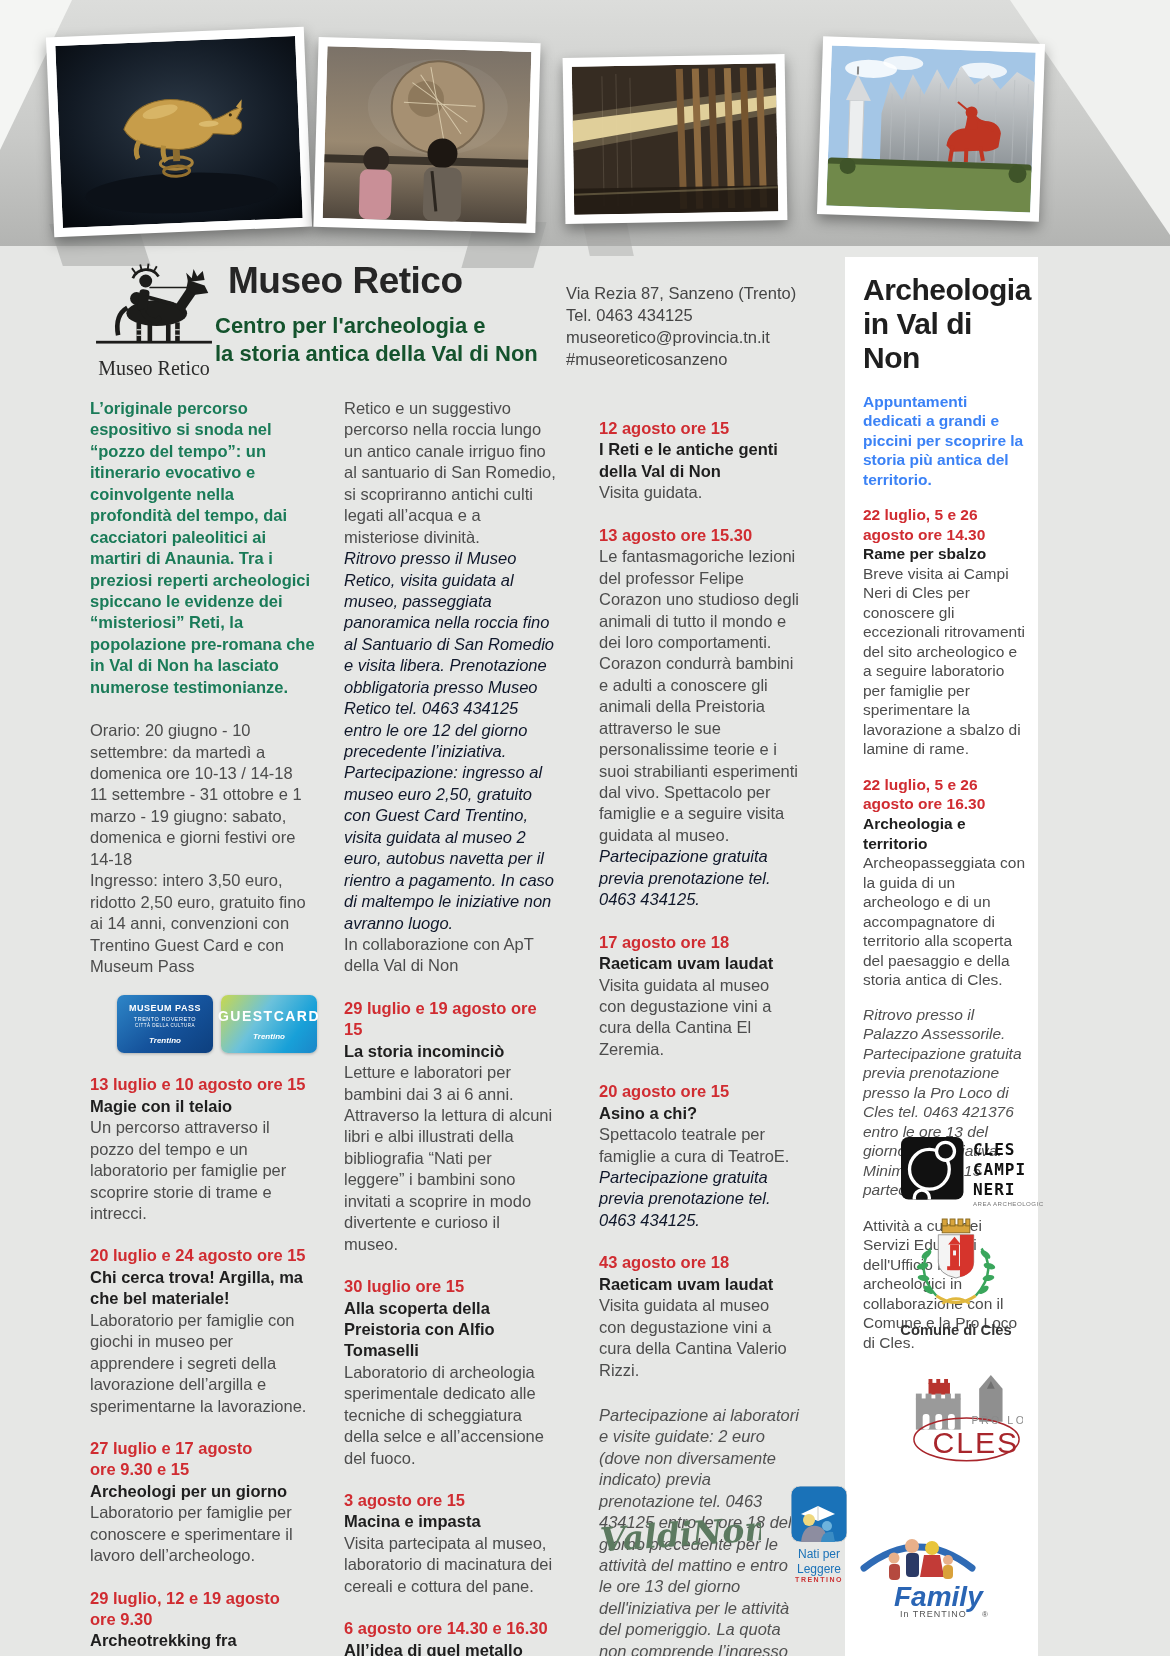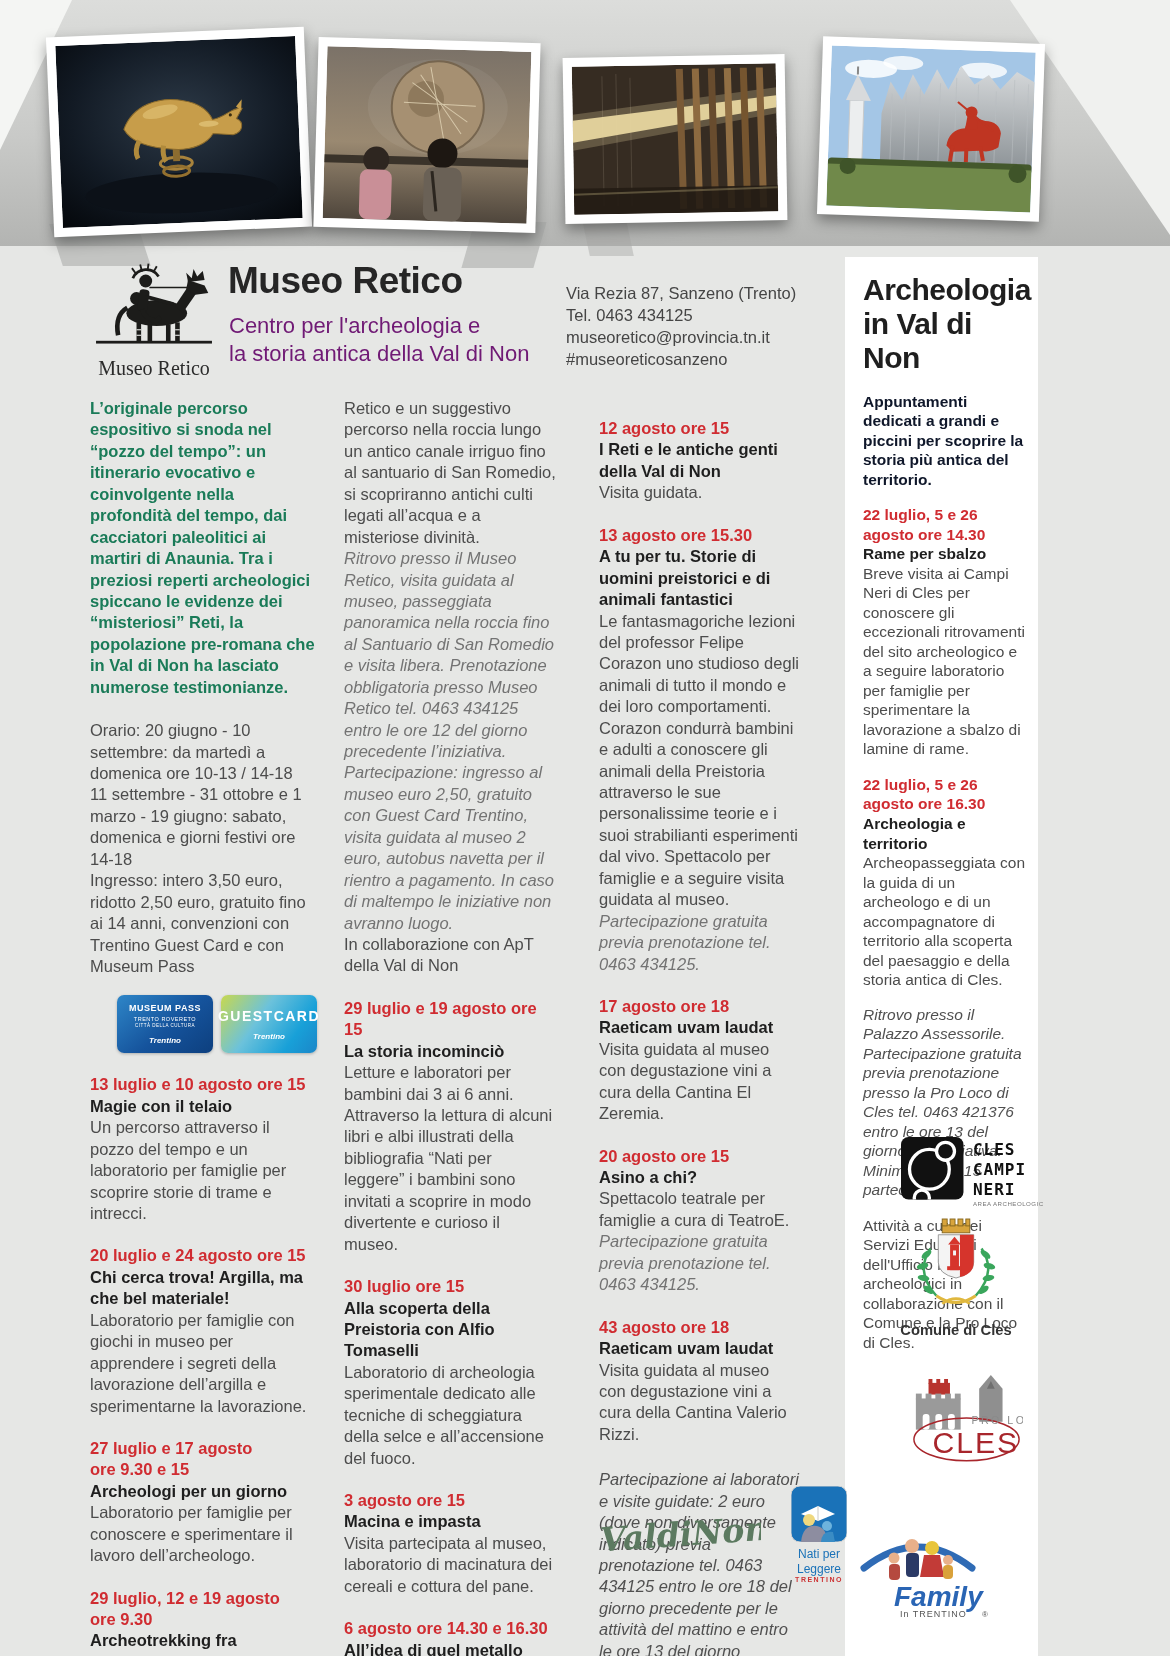--- a/index.html
+++ b/index.html
@@ -23,21 +23,21 @@
   .photo svg{display:block;}
   .p1{left:50px;top:32px;transform:rotate(-2.4deg);}
   .p2{left:316px;top:40px;transform:rotate(1.6deg);}
   .p3{left:564px;top:56px;transform:rotate(-1deg);}
   .p4{left:820px;top:40px;transform:rotate(2deg);}
   
   .brand{position:absolute;left:84px;top:256px;width:140px;text-align:center;z-index:4;}
   .brand-caption{font-family:"Liberation Serif",serif;font-size:20px;color:#2b2b2b;margin-top:1px;}
   .main-title{position:absolute;left:228px;top:260px;font-size:37px;font-weight:bold;
         color:#262626;letter-spacing:-.5px;z-index:4;}
-  .subtitle{position:absolute;left:229px;top:312px;font-size:22px;color:#701a75;line-height:1.27;z-index:4;}
+  .subtitle{position:absolute;left:215px;top:312px;font-size:22px;color:#14532d;line-height:1.27;z-index:4;font-weight:bold;}
   .contact{position:absolute;left:566px;top:282px;font-size:16.5px;color:#454545;line-height:1.34;z-index:4;}
   .pre{white-space:pre-line;}
   
   .col{position:absolute;font-size:16.5px;line-height:1.3;color:#4c4c4c;z-index:4;}
   .col1{left:90px;top:398px;width:227px;}
   .col2{left:344px;top:398px;width:212px;}
   .col3{left:599px;top:398px;width:201px;}
   .green-intro{font-weight:bold;color:#1a7b58;margin-bottom:22px;}
   .hours{margin-bottom:18px;}
   .cards{display:flex;gap:8px;margin:6px 0 8px 0;padding-left:27px;}
@@ -46,28 +46,28 @@
   .mp{background:linear-gradient(140deg,#2e86c8 0%,#15539c 55%,#0d3f7e 100%);}
   .gc{background:linear-gradient(125deg,#c8d84e 0%,#6cc2db 40%,#18a0d8 75%,#1b86c8 100%);}
   .mp-t1{font-size:9px;font-weight:bold;letter-spacing:.5px;}
   .mp-t2{font-size:5.5px;letter-spacing:.5px;margin-top:1px;}
   .mp-t3{font-size:4.5px;letter-spacing:.5px;}
   .card-brand{font-size:8px;font-style:italic;font-weight:bold;margin-top:7px;}
   .gc-t1{font-size:14px;font-weight:bold;letter-spacing:1.5px;}
   .ev{margin-top:21px;}
   .ev-date{font-weight:bold;color:#d02c31;}
   .ev-title{font-weight:bold;color:#1e1e1e;}
-  .note{font-style:italic;color:#737373;}
+  .note{font-style:italic;color:#0f172a;}
   .closing{margin-top:24px;font-style:italic;color:#505050;}
   .first-ev{margin-top:20px;}
   
   .sidecard{position:absolute;left:845px;top:257px;width:193px;height:1463px;background:#ffffff;z-index:4;}
   .side-inner{padding:16px 9px 0 18px;font-size:15.5px;line-height:1.26;}
   .side-title{font-size:30px;font-weight:bold;color:#1f1f1f;line-height:1.13;letter-spacing:-.5px;}
-  .side-intro{margin-top:17px;font-weight:bold;color:#0f172a;}
+  .side-intro{margin-top:17px;font-weight:bold;color:#3b82f6;}
   .side-ev{margin-top:16px;}
   .side-note{margin-top:15px;font-style:italic;color:#505050;}
   .side-credits{margin-top:16px;}
   .logo-campi{position:absolute;left:56px;top:880px;}
   .logo-comune{position:absolute;left:52px;top:958px;}
   .logo-proloco{position:absolute;left:66px;top:1110px;}
   
   .valdinon{position:absolute;left:596px;top:1498px;z-index:4;}
   .npl{position:absolute;left:788px;top:1486px;width:62px;text-align:center;z-index:4;}
   .npl-t1{font-size:12px;font-weight:normal;color:#1a72b8;line-height:1.05;margin-top:2px;}
@@ -324,21 +324,20 @@
   </div>
 
   <div class="col col3">
     <div class="ev first-ev">
       <div class="ev-date">12 agosto ore 15</div>
       <div class="ev-title">I Reti e le antiche genti della Val di Non</div>
       <div class="ev-body">Visita guidata.</div>
     </div>
     <div class="ev">
       <div class="ev-date">13 agosto ore 15.30</div>
-      <div class="ev-title">A tu per tu. Storie di uomini preistorici e di animali fantastici</div>
       <div class="ev-body">Le fantasmagoriche lezioni del professor Felipe Corazon uno studioso degli animali di tutto il mondo e dei loro comportamenti. Corazon condurrà bambini e adulti a conoscere gli animali della Preistoria attraverso le sue personalissime teorie e i suoi strabilianti esperimenti dal vivo. Spettacolo per famiglie e a seguire visita guidata al museo.</div>
       <div class="note">Partecipazione gratuita previa prenotazione tel. 0463 434125.</div>
     </div>
     <div class="ev">
       <div class="ev-date">17 agosto ore 18</div>
       <div class="ev-title">Raeticam uvam laudat</div>
       <div class="ev-body">Visita guidata al museo con degustazione vini a cura della Cantina El Zeremia.</div>
     </div>
     <div class="ev">
       <div class="ev-date">20 agosto ore 15</div>

